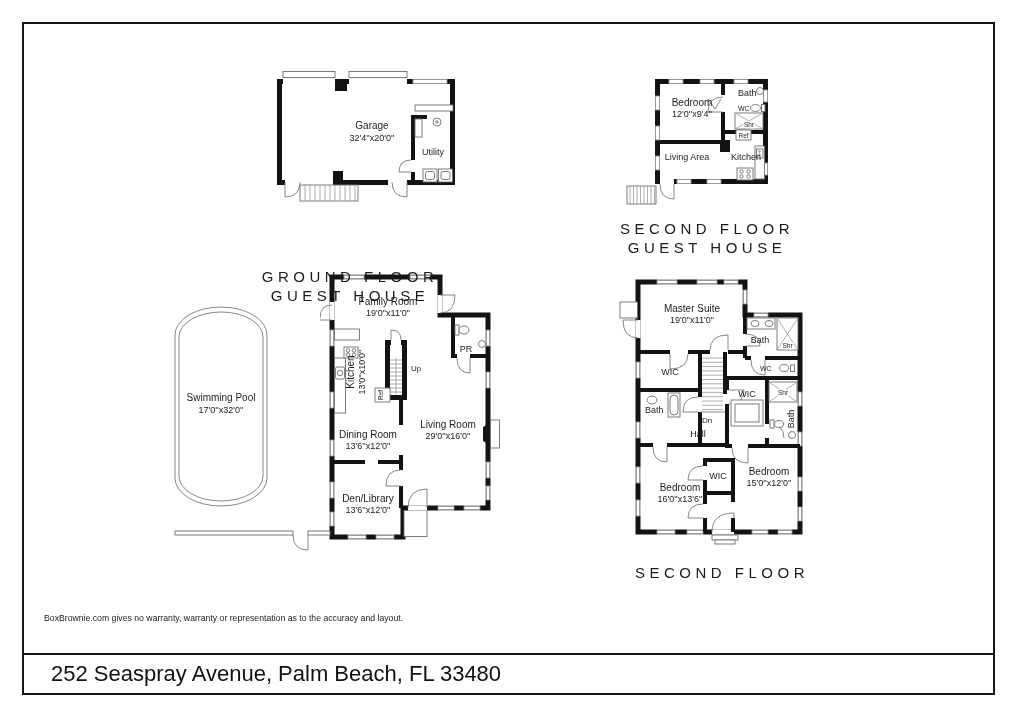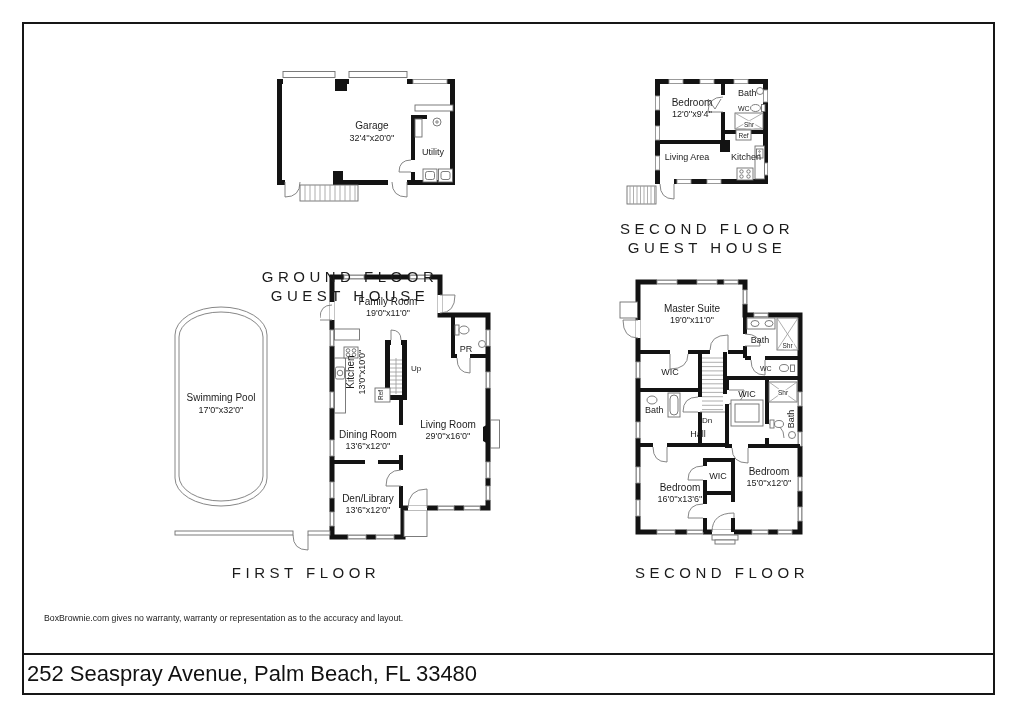--- a/index.html
+++ b/index.html
@@ -1,21 +1,21 @@
 <!DOCTYPE html>
 <html><head>
 <meta charset="utf-8">
 <style>
   html,body{margin:0;padding:0;background:#ffffff;}
   .sheet{position:relative;width:1018px;height:720px;background:#ffffff;
          font-family:"Liberation Sans",sans-serif;overflow:hidden;}
   .frame{position:absolute;left:22px;top:22px;width:969px;height:669px;border:2.5px solid #161616;}
   .addr{position:absolute;left:0;right:0;bottom:0;height:38px;border-top:2.5px solid #161616;
         display:flex;align-items:center;}
-  .addr-text{padding-left:3px;font-size:22px;color:#111;}
+  .addr-text{padding-left:27px;font-size:22px;color:#111;}
   .plan{position:absolute;}
   .title{position:absolute;width:240px;text-align:center;font-size:15px;letter-spacing:4.5px;
          color:#1b1b1b;line-height:19px;}
   .disc{position:absolute;left:44px;top:612px;font-size:8.7px;line-height:12.4px;color:#222;}
   
   .wall{fill:#131313;}
   .outer{fill:#ffffff;stroke:#131313;stroke-width:5;}
   .bg{fill:#ffffff;}
   .win{fill:#ffffff;stroke:#8f8f8f;stroke-width:0.9;}
   .fx{fill:#ffffff;stroke:#6e6e6e;stroke-width:0.9;}
@@ -508,19 +508,18 @@
   </svg>
 
   <div class="title" style="left:230px;top:219px;margin-top:48px;">
     <div>GROUND FLOOR</div>
     <div>GUEST HOUSE</div>
   </div>
   <div class="title" style="left:587px;top:219px;">
     <div>SECOND FLOOR</div>
     <div>GUEST HOUSE</div>
   </div>
-  <div class="title" style="left:186px;top:563px;">FIRST FLOOR</div>
   <div class="title" style="left:602px;top:563px;">SECOND FLOOR</div>
 
   <div class="disc">
     <div>BoxBrownie.com gives no warranty, warranty or representation as to the accuracy and layout.</div>
   </div>
 </div>
 
 </body></html>

